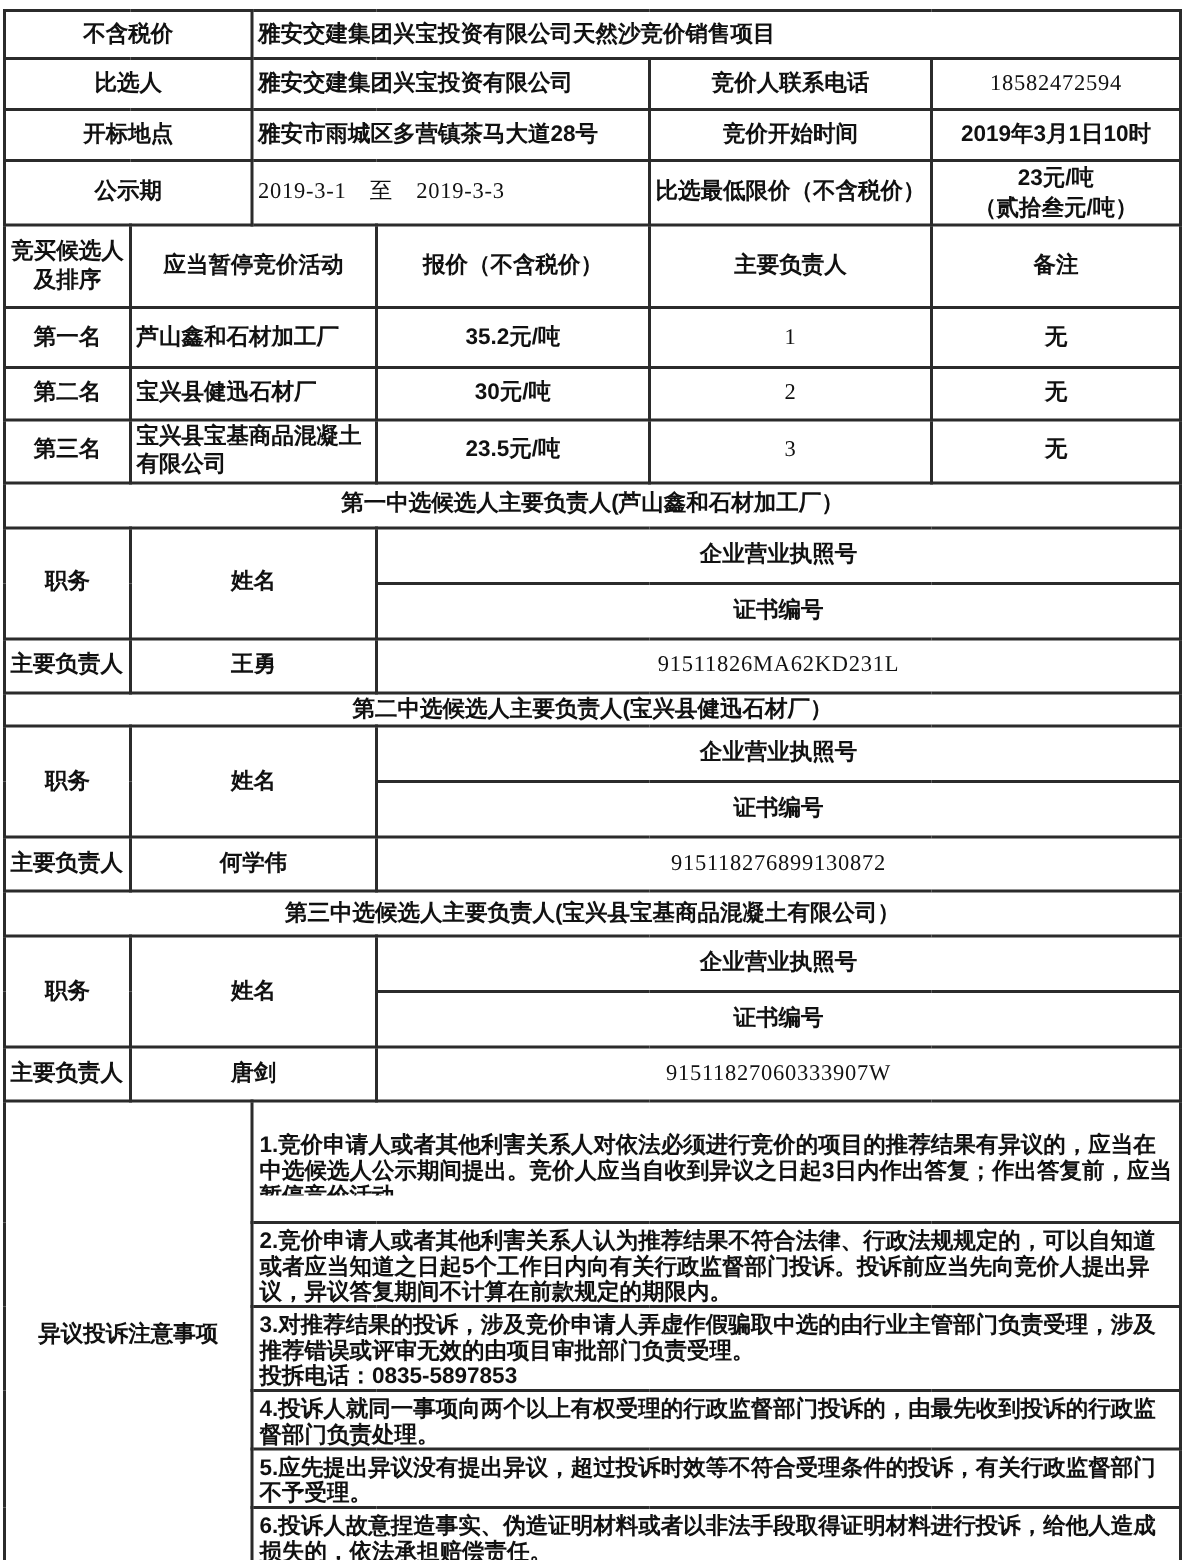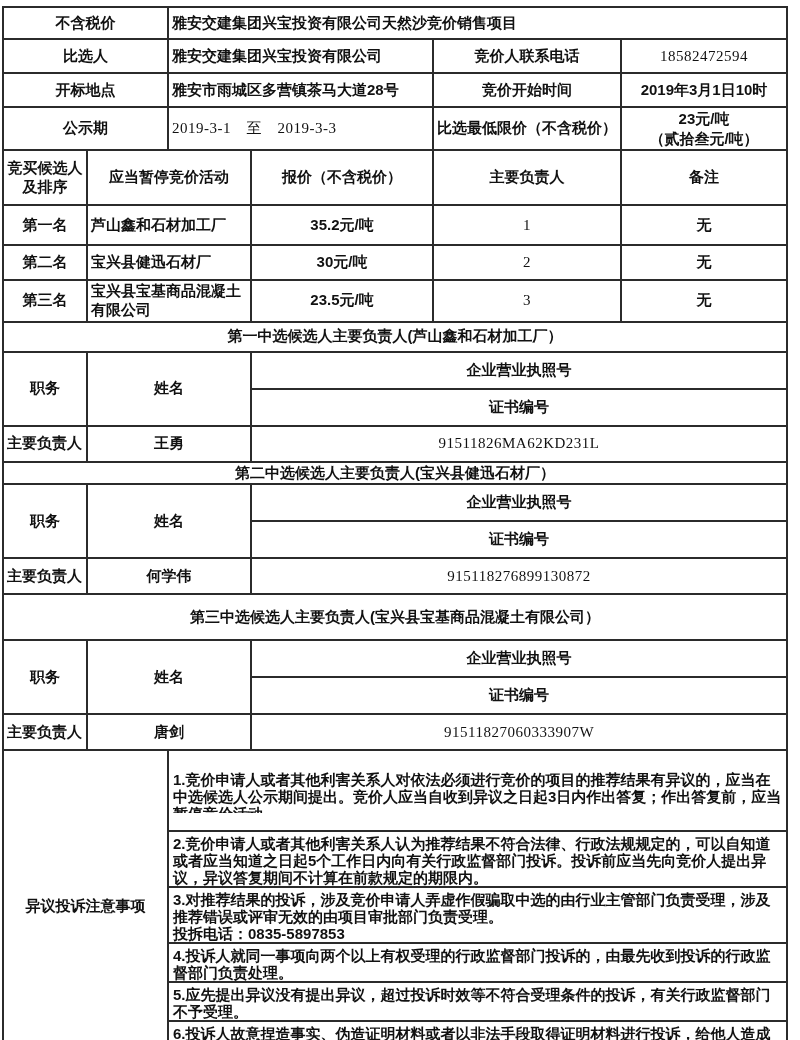--- a/index.html
+++ b/index.html
@@ -146,21 +146,21 @@
     </tr>
     <tr style="height:37px">
       <td colspan="3">证书编号</td>
     </tr>
     <tr style="height:36px">
       <td class="left">主要负责人</td>
       <td colspan="2">何学伟</td>
       <td colspan="3" class="num">915118276899130872</td>
     </tr>
 
-    <tr style="height:46px">
+    <tr style="height:30px">
       <td colspan="6" class="section-title">第三中选候选人主要负责人(宝兴县宝基商品混凝土有限公司）</td>
     </tr>
     <tr style="height:37px">
       <td rowspan="2">职务</td>
       <td rowspan="2" colspan="2">姓名</td>
       <td colspan="3">企业营业执照号</td>
     </tr>
     <tr style="height:37px">
       <td colspan="3">证书编号</td>
     </tr>

